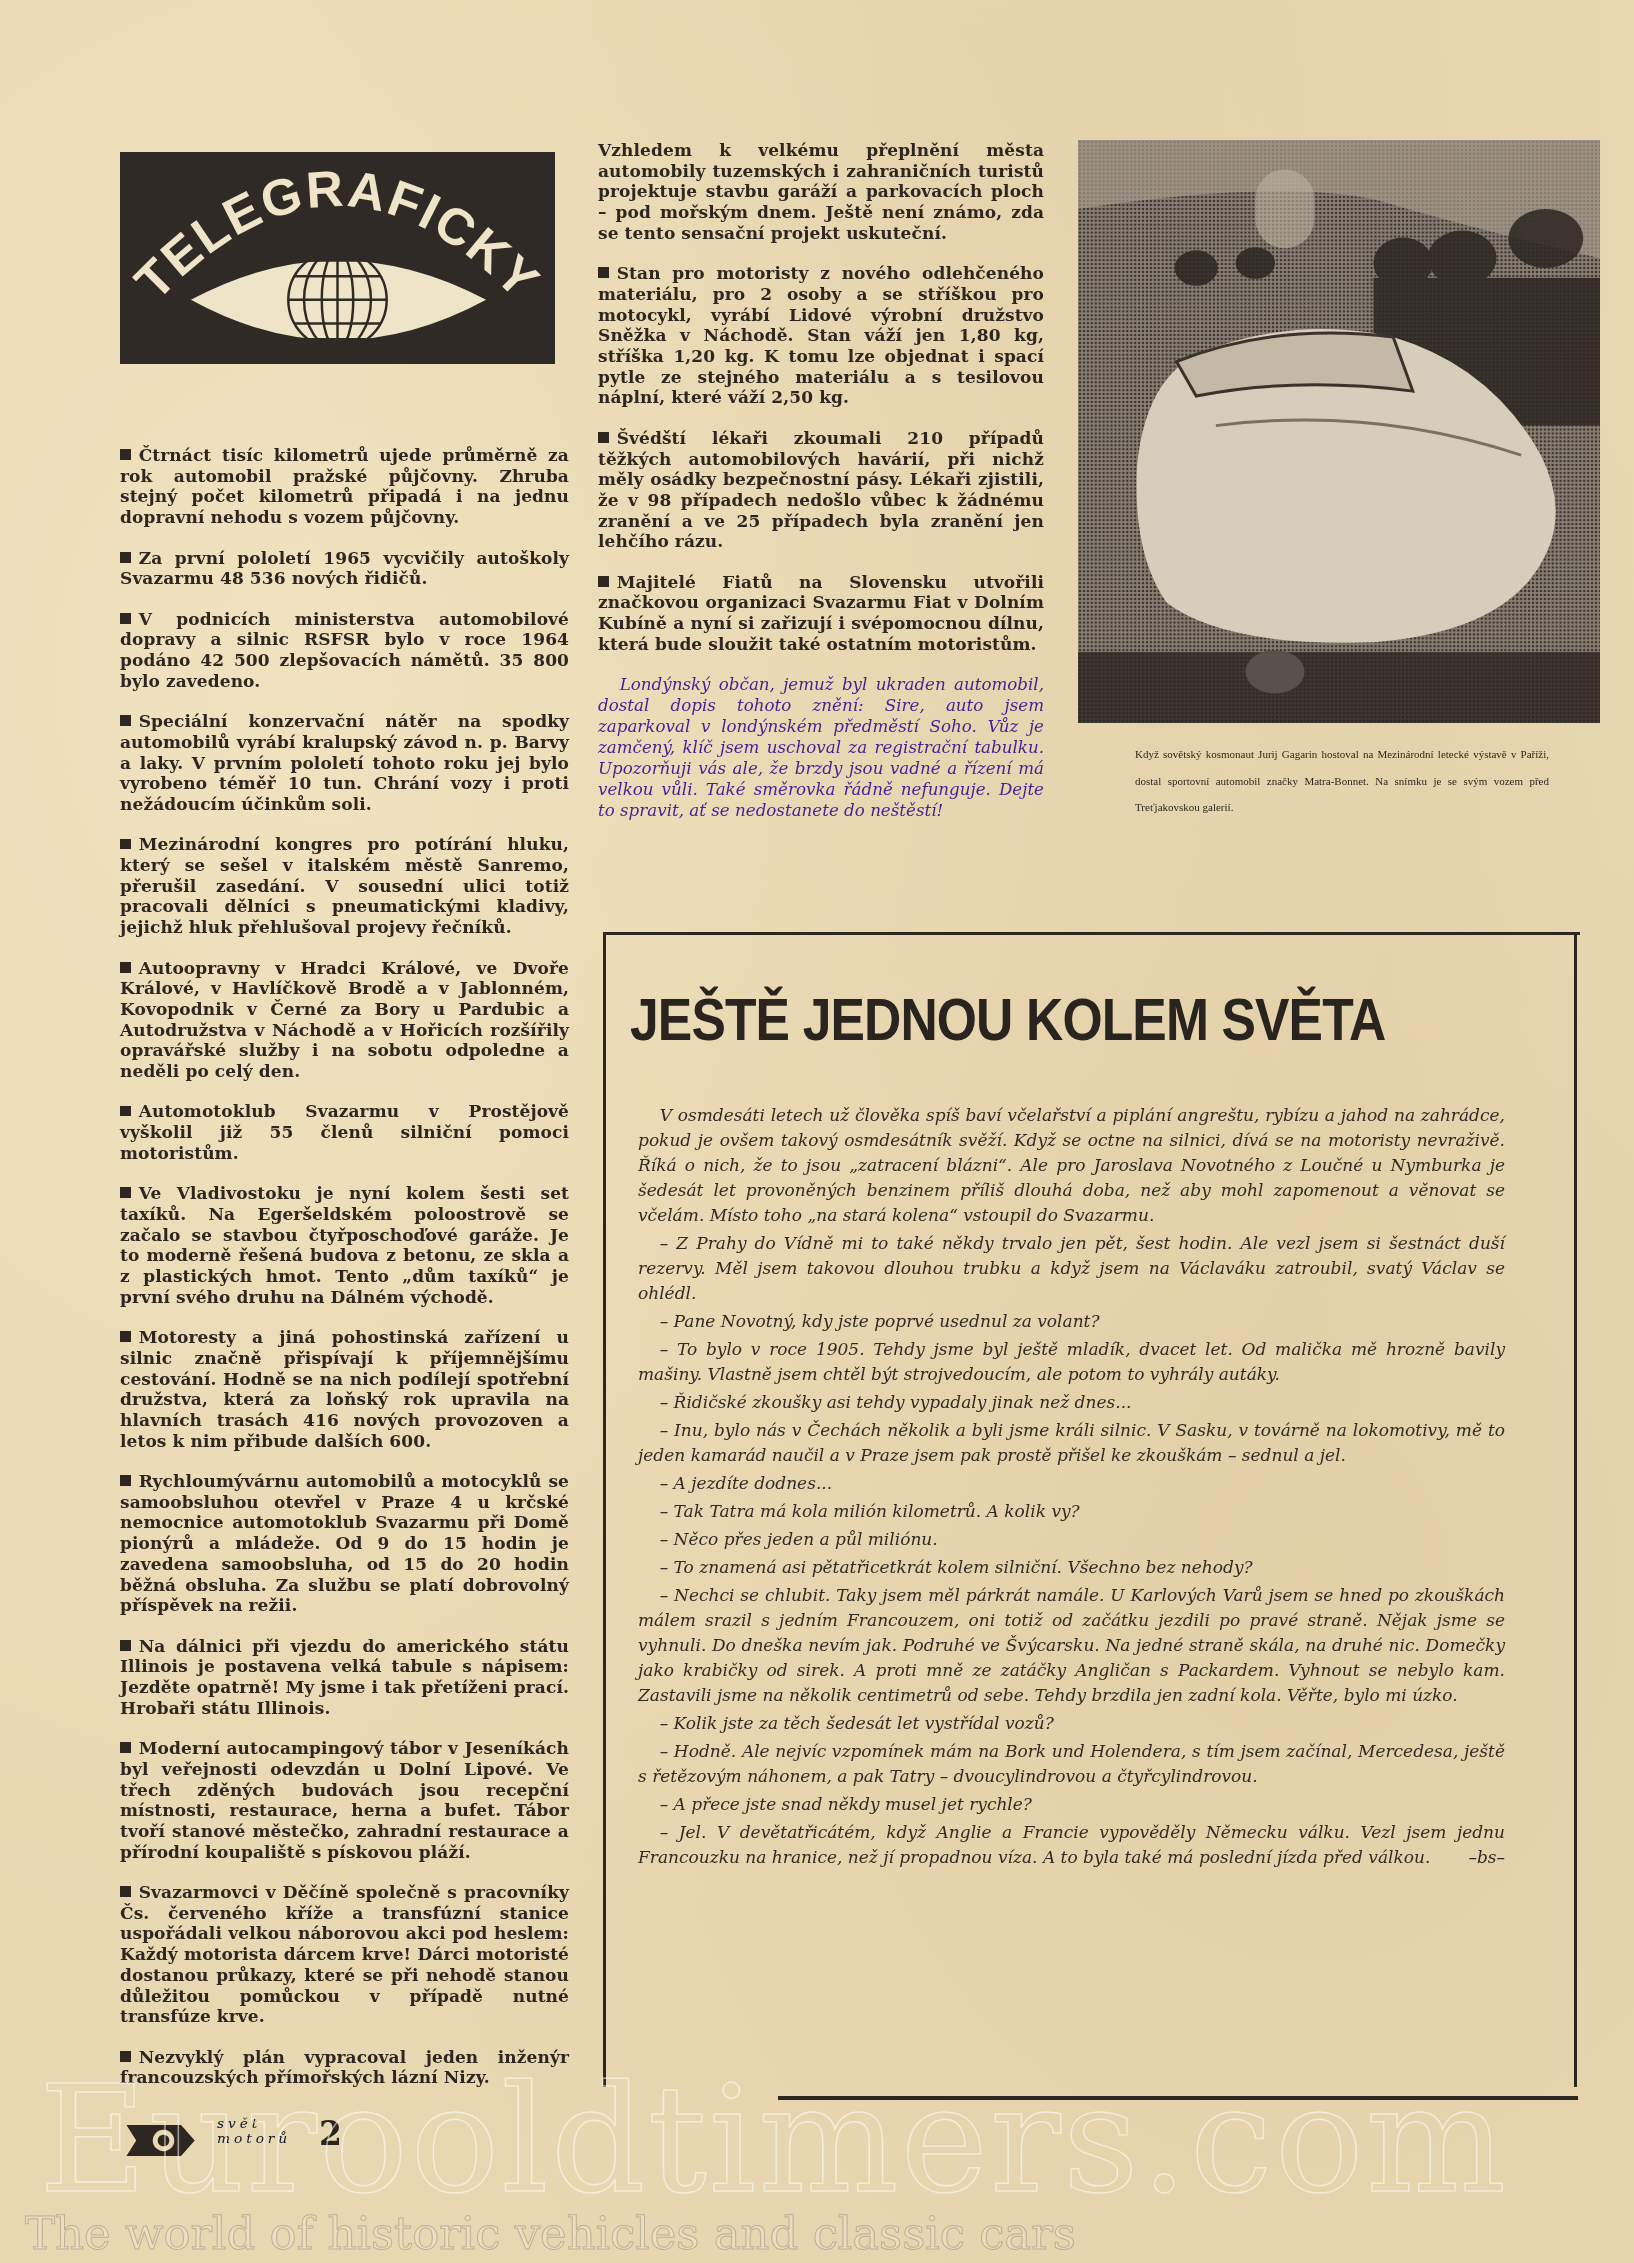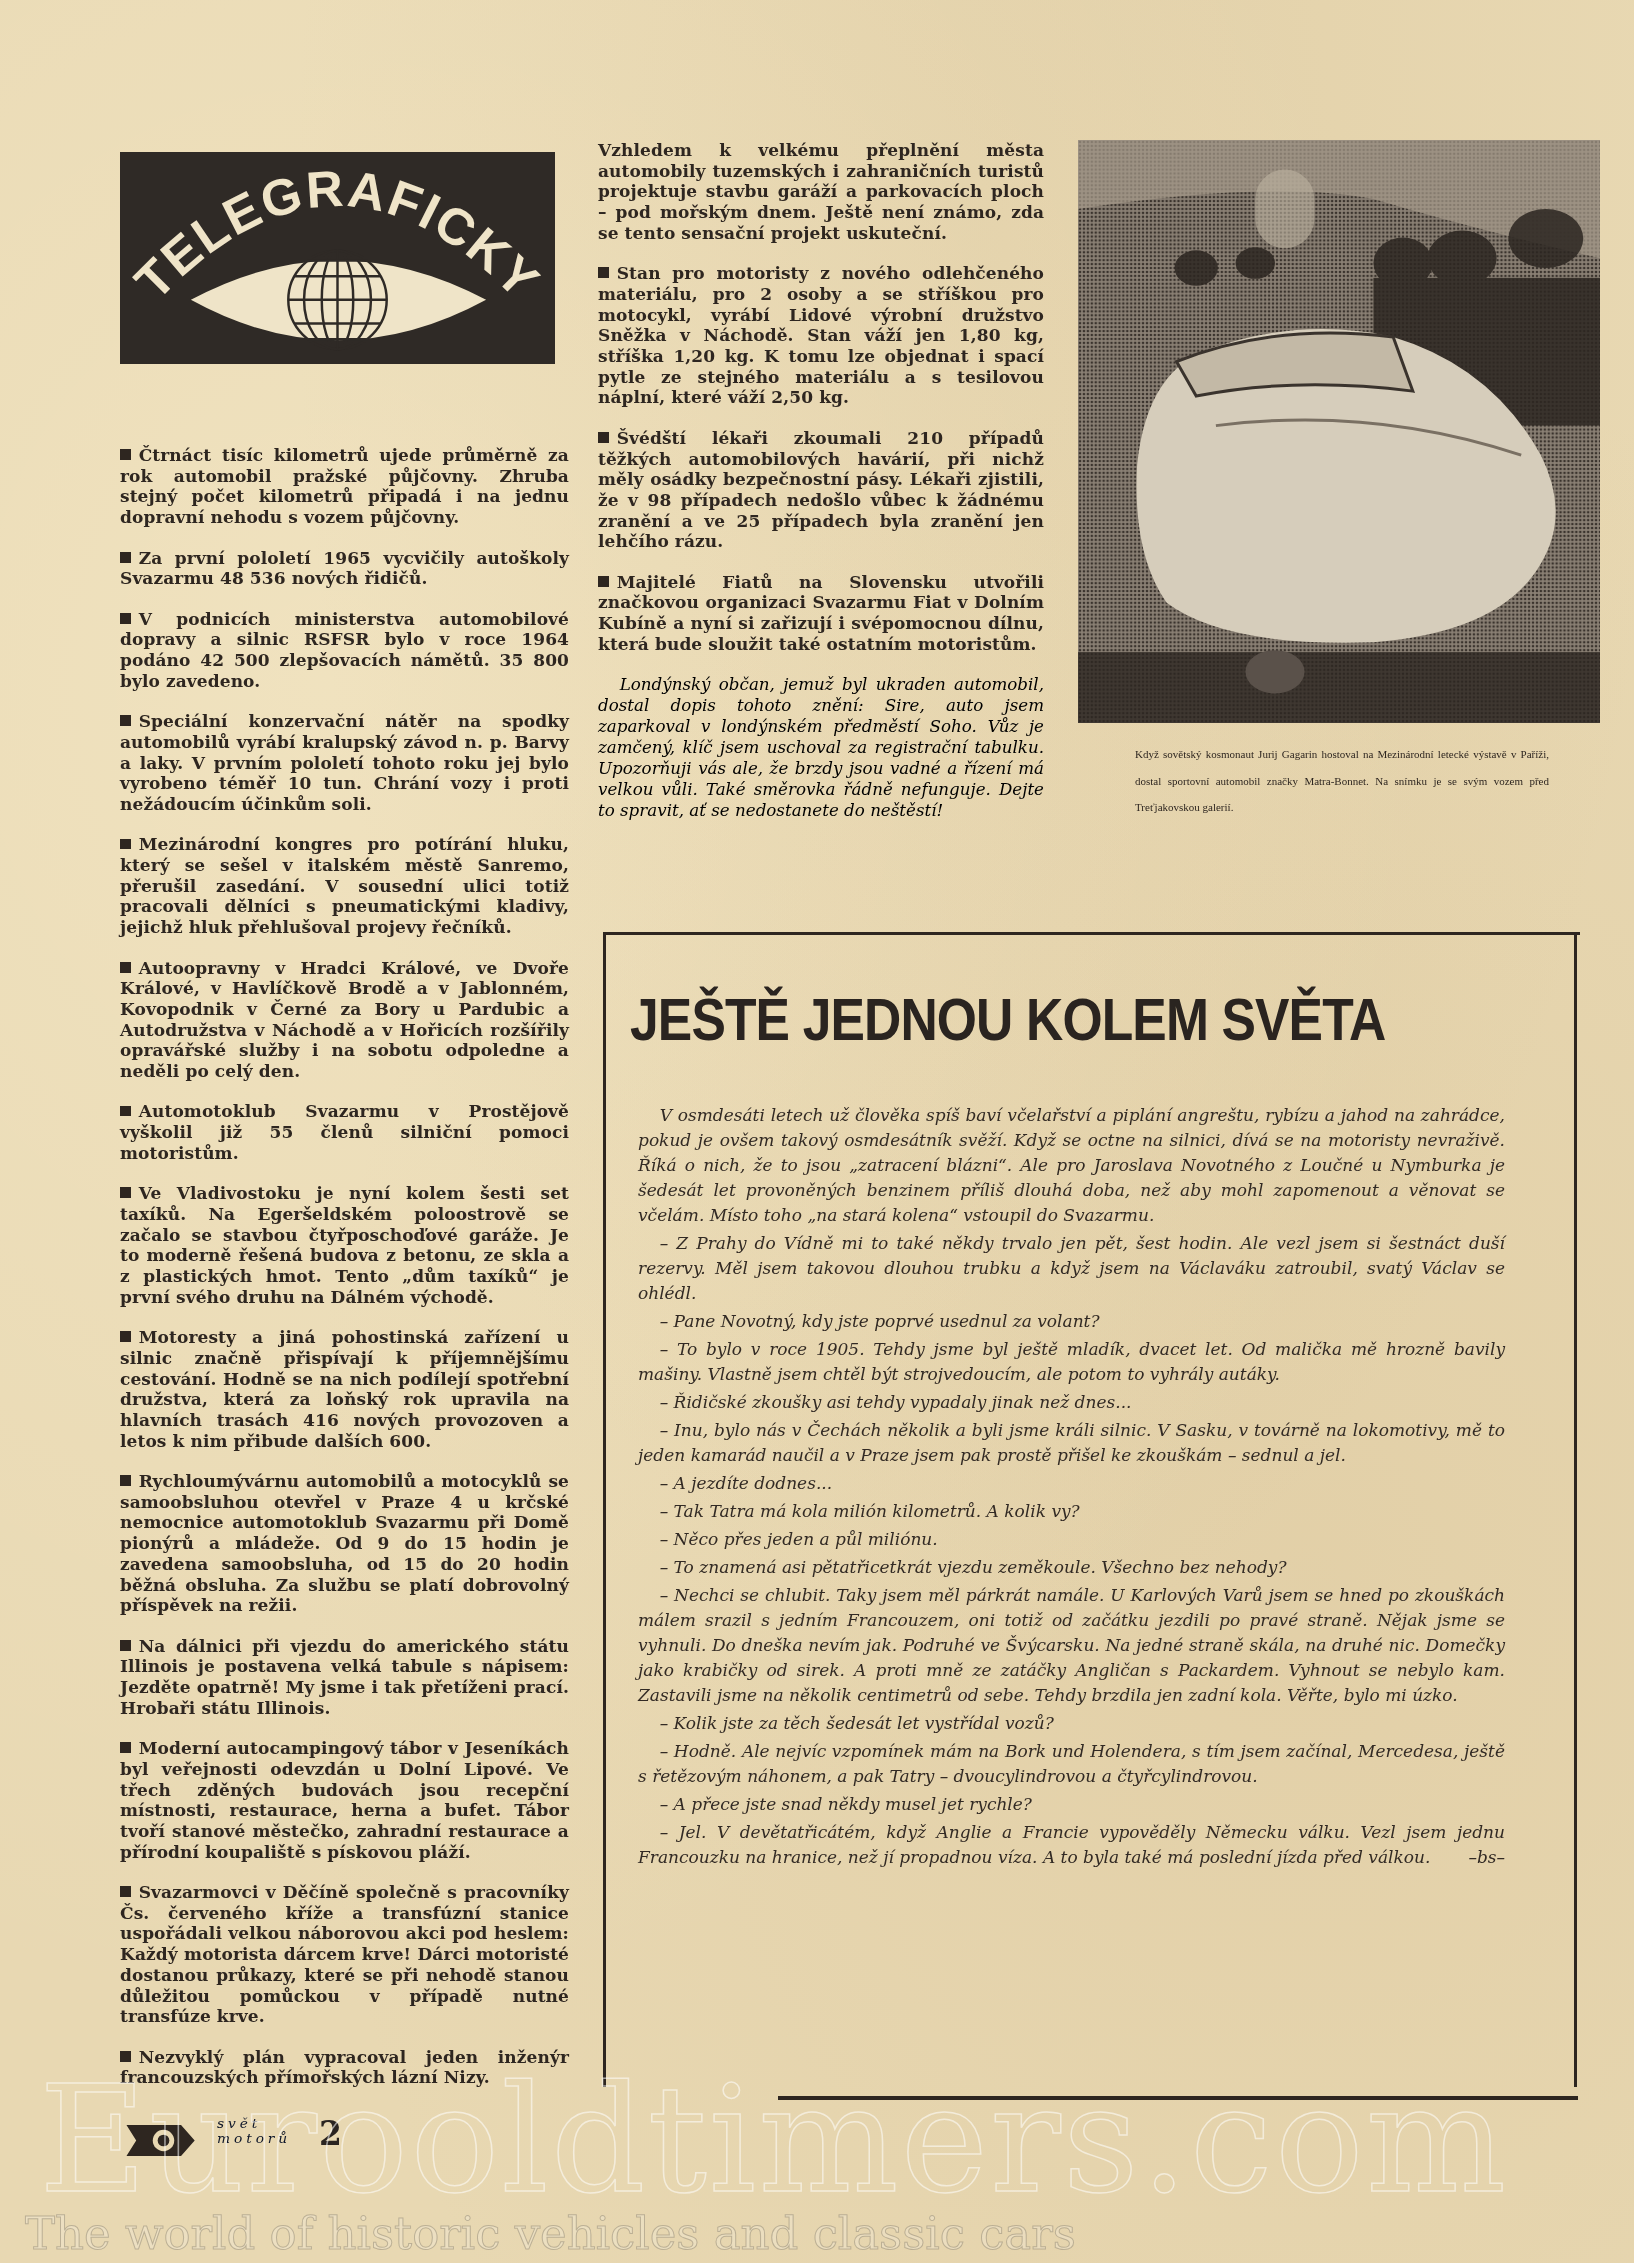--- a/index.html
+++ b/index.html
@@ -29,21 +29,21 @@
     margin: 0 0 19.7px 0; letter-spacing: 0.1px;
   }
   .item .bullet {
     display: inline-block; width: 10.8px; height: 10.8px; background: #2e2620;
     margin-right: 7.9px; vertical-align: 1px;
   }
   .item.lead { text-indent: 0; }
   .anecdote {
     font-family: "DejaVu Serif", serif; font-style: italic;
     font-size: 16.7px; line-height: 21px; text-align: justify;
-    margin-top: 5.9px; text-indent: 21.7px; color: #000000;
+    margin-top: 5.9px; text-indent: 21.7px; color: #4c1d95;
   }
   
   #photo {
     left: 1078px; top: 140px; width: 522px; height: 583px;
     background: #5a514a;
   }
   #photo svg { width: 100%; height: 100%; display: block; }
   #caption {
     left: 1089px; top: 741px; width: 414px;
     font-family: Liberation Serif, serif; font-size: 11px; line-height: 26.6px;
@@ -181,21 +181,21 @@
 <div id="article-body" class="abs">
     <p>V osmdesáti letech už člověka spíš baví včelařství a piplání angreštu, rybízu a jahod na zahrádce, pokud je ovšem takový osmdesátník svěží. Když se octne na silnici, dívá se na motoristy nevraživě. Říká o nich, že to jsou „zatracení blázni“. Ale pro Jaroslava Novotného z Loučné u Nymburka je šedesát let provoněných benzinem příliš dlouhá doba, než aby mohl zapomenout a věnovat se včelám. Místo toho „na stará kolena“ vstoupil do Svazarmu.</p>
     <p>– Z Prahy do Vídně mi to také někdy trvalo jen pět, šest hodin. Ale vezl jsem si šestnáct duší rezervy. Měl jsem takovou dlouhou trubku a když jsem na Václaváku zatroubil, svatý Václav se ohlédl.</p>
     <p>– Pane Novotný, kdy jste poprvé usednul za volant?</p>
     <p>– To bylo v roce 1905. Tehdy jsme byl ještě mladík, dvacet let. Od malička mě hrozně bavily mašiny. Vlastně jsem chtěl být strojvedoucím, ale potom to vyhrály autáky.</p>
     <p>– Řidičské zkoušky asi tehdy vypadaly jinak než dnes...</p>
     <p>– Inu, bylo nás v Čechách několik a byli jsme králi silnic. V Sasku, v továrně na lokomotivy, mě to jeden kamarád naučil a v Praze jsem pak prostě přišel ke zkouškám – sednul a jel.</p>
     <p>– A jezdíte dodnes...</p>
     <p>– Tak Tatra má kola milión kilometrů. A kolik vy?</p>
     <p>– Něco přes jeden a půl miliónu.</p>
-    <p>– To znamená asi pětatřicetkrát vjezdu zeměkoule. Všechno bez nehody?</p>
+    <p>– To znamená asi pětatřicetkrát kolem silniční. Všechno bez nehody?</p>
     <p>– Nechci se chlubit. Taky jsem měl párkrát namále. U Karlových Varů jsem se hned po zkouškách málem srazil s jedním Francouzem, oni totiž od začátku jezdili po pravé straně. Nějak jsme se vyhnuli. Do dneška nevím jak. Podruhé ve Švýcarsku. Na jedné straně skála, na druhé nic. Domečky jako krabičky od sirek. A proti mně ze zatáčky Angličan s Packardem. Vyhnout se nebylo kam. Zastavili jsme na několik centimetrů od sebe. Tehdy brzdila jen zadní kola. Věřte, bylo mi úzko.</p>
     <p>– Kolik jste za těch šedesát let vystřídal vozů?</p>
     <p>– Hodně. Ale nejvíc vzpomínek mám na Bork und Holendera, s tím jsem začínal, Mercedesa, ještě s řetězovým náhonem, a pak Tatry – dvoucylindrovou a čtyřcylindrovou.</p>
     <p>– A přece jste snad někdy musel jet rychle?</p>
     <p>– Jel. V devětatřicátém, když Anglie a Francie vypověděly Německu válku. Vezl jsem jednu Francouzku na hranice, než jí propadnou víza. A to byla také má poslední jízda před válkou.</p>
     <p class="sig">–bs–</p>
   </div>
 
 <div id="footer-logo" class="abs">
   <svg viewBox="0 0 80 40" width="79" height="39">

